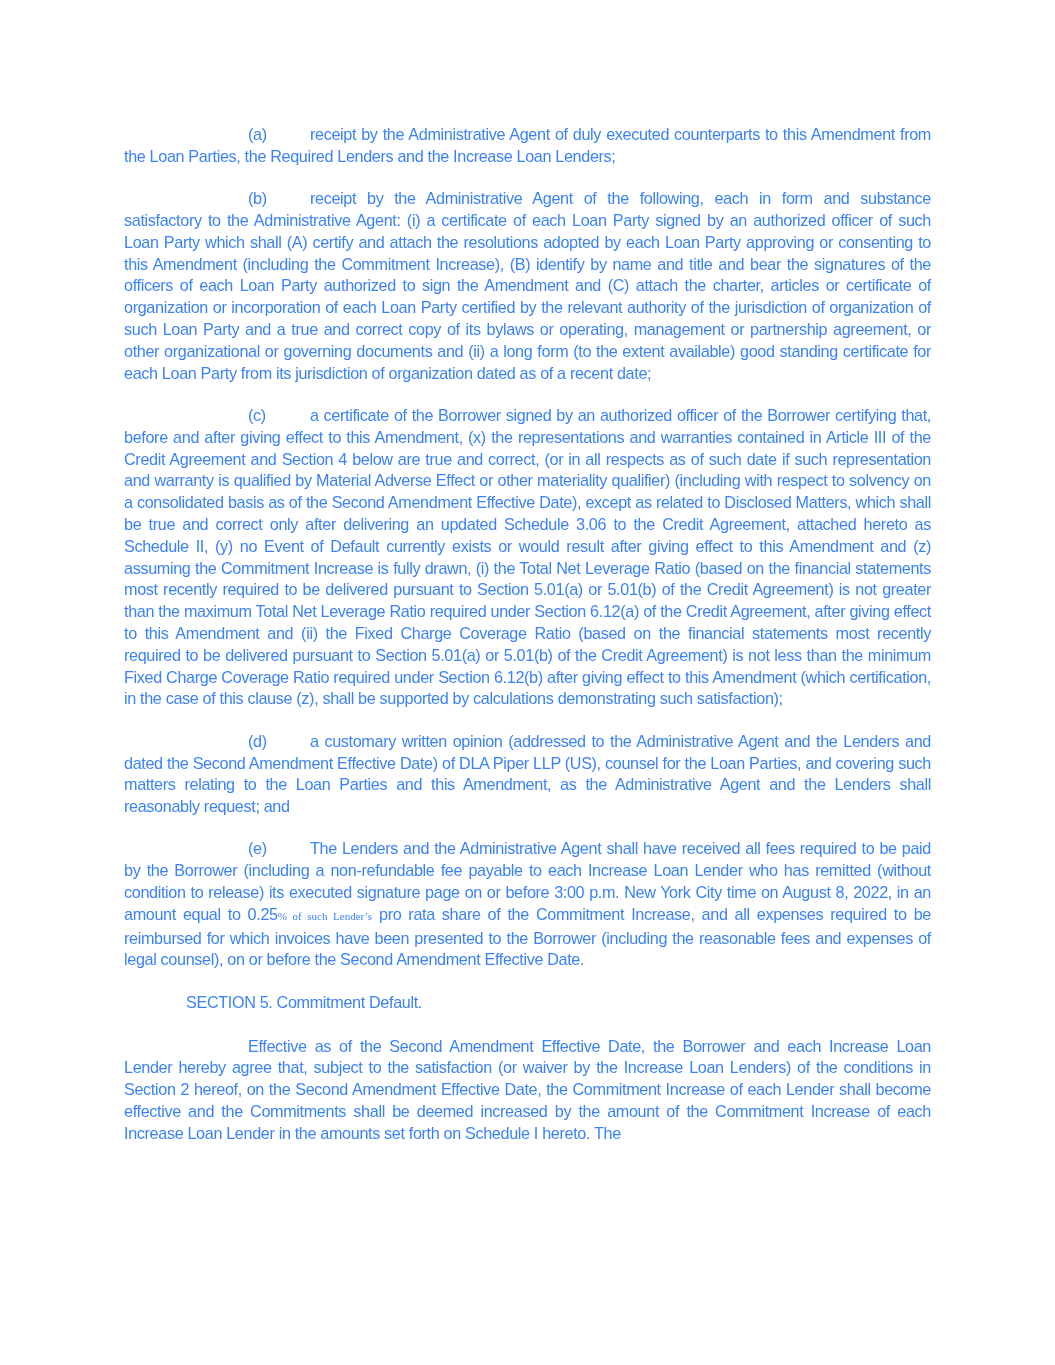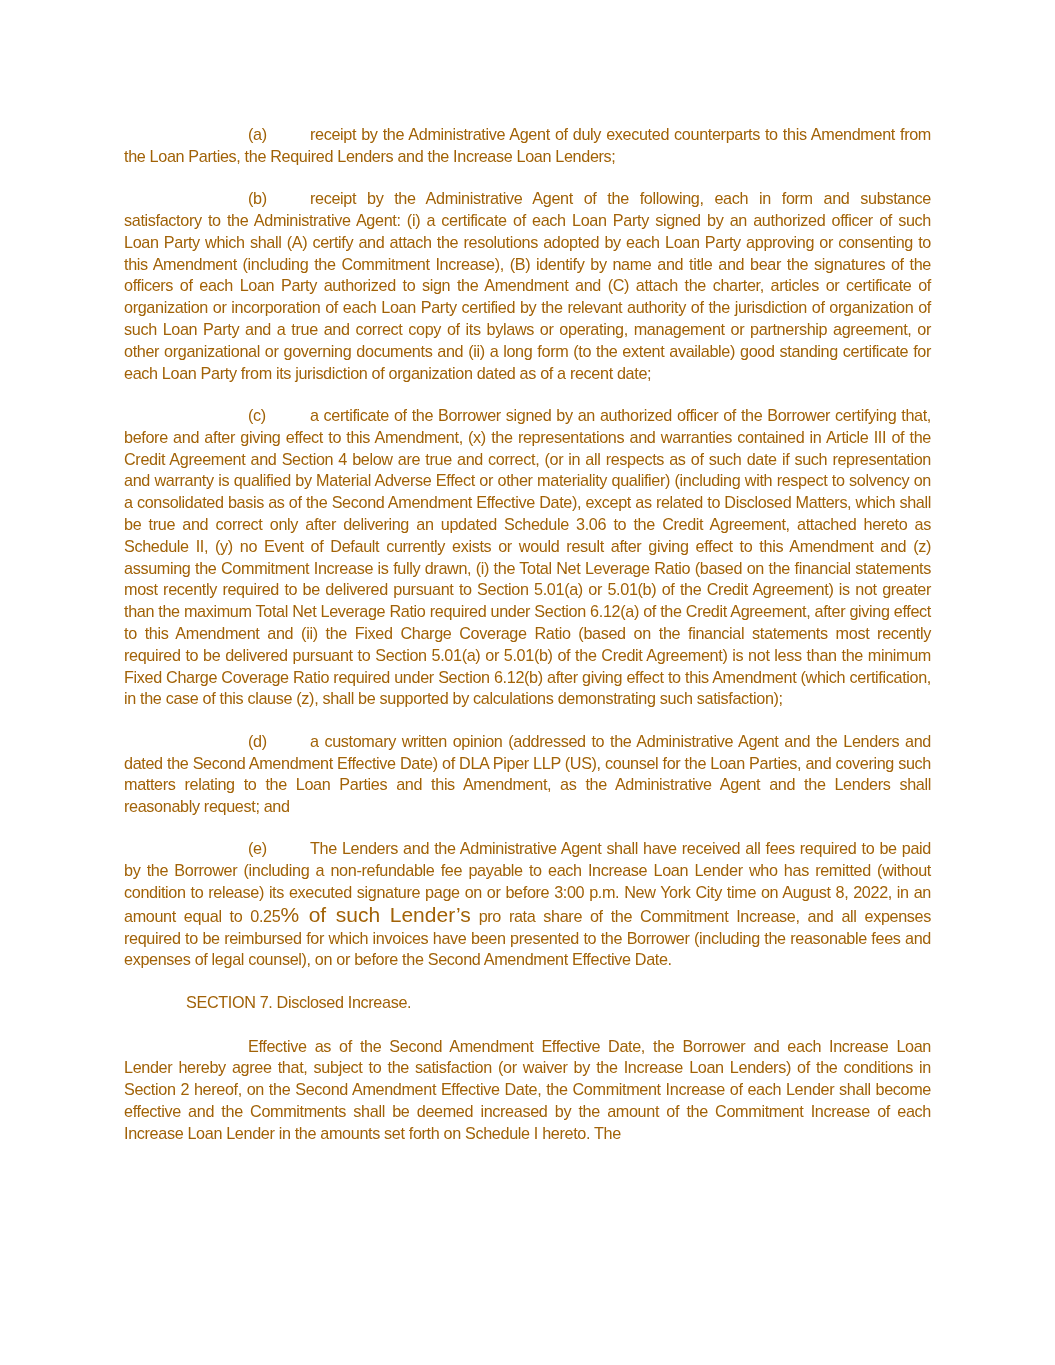--- a/index.html
+++ b/index.html
@@ -1,39 +1,39 @@
 <!DOCTYPE html>
 <html><head>
 <meta charset="utf-8">
 <style>
   html, body { margin: 0; padding: 0; background: #ffffff; }
   body { width: 1055px; height: 1365px; position: relative; overflow: hidden; }
   .page {
     position: absolute; left: 124px; top: 124px; width: 807px;
     font-family: "Liberation Sans", sans-serif;
-    font-size: 16.2px; line-height: 21.8px; color: #a16207;
+    font-size: 16.2px; line-height: 21.8px; color: #3b82f6;
     letter-spacing: -0.35px;
   }
   .para { text-align: justify; margin: 0 0 20.6px 0; }
   .para .label { display: inline-block; width: 62px; }
   .para.indent { text-indent: 124px; }
   .para.sec { text-indent: 62px; margin-bottom: 22px; }
   .u { text-underline-offset: 2px; }
-  .serif { font-family: Liberation Sans, sans-serif; letter-spacing: 0; font-size: 21px; }
+  .serif { font-family: Liberation Serif, serif; letter-spacing: 0; font-size: 11px; }
 </style>
 </head>
 <body>
 
 <div class="page">
   <div id="clauses">
       <p class="para indent" style="text-indent: 124px;"><span class="label" style="text-indent: 0px;">(a)</span><span>receipt by the Administrative Agent of duly executed counterparts to this Amendment from the Loan Parties, the Required Lenders and the Increase Loan Lenders;</span></p>
       <p class="para indent" style="text-indent: 124px;"><span class="label" style="text-indent: 0px;">(b)</span><span>receipt by the Administrative Agent of the following, each in form and substance satisfactory to the Administrative Agent: (i) a certificate of each Loan Party signed by an authorized officer of such Loan Party which shall (A) certify and attach the resolutions adopted by each Loan Party approving or consenting to this Amendment (including the Commitment Increase), (B) identify by name and title and bear the signatures of the officers of each Loan Party authorized to sign the Amendment and (C) attach the charter, articles or certificate of organization or incorporation of each Loan Party certified by the relevant authority of the jurisdiction of organization of such Loan Party and a true and correct copy of its bylaws or operating, management or partnership agreement, or other organizational or governing documents and (ii) a long form (to the extent available) good standing certificate for each Loan Party from its jurisdiction of organization dated as of a recent date;</span></p>
       <p class="para indent" style="text-indent: 124px;"><span class="label" style="text-indent: 0px;">(c)</span><span>a certificate of the Borrower signed by an authorized officer of the Borrower certifying that, before and after giving effect to this Amendment, (x) the representations and warranties contained in </span><span class="u">Article III</span><span> of the Credit Agreement and </span><span class="u">Section 4</span><span> below are true and correct, (or in all respects as of such date if such representation and warranty is qualified by Material Adverse Effect or other materiality qualifier) (including with respect to solvency on a consolidated basis as of the Second Amendment Effective Date), except as related to Disclosed Matters, which shall be true and correct only after delivering an updated </span><span class="u">Schedule 3.06</span><span> to the Credit Agreement, attached hereto as </span><span class="u">Schedule II</span><span>, (y) no Event of Default currently exists or would result after giving effect to this Amendment and (z) assuming the Commitment Increase is fully drawn, (i) the Total Net Leverage Ratio (based on the financial statements most recently required to be delivered pursuant to </span><span class="u">Section 5.01(a)</span><span> or </span><span class="u">5.01(b)</span><span> of the Credit Agreement) is not greater than the maximum Total Net Leverage Ratio required under </span><span class="u">Section 6.12(a)</span><span> of the Credit Agreement, after giving effect to this Amendment and (ii) the Fixed Charge Coverage Ratio (based on the financial statements most recently required to be delivered pursuant to </span><span class="u">Section 5.01(a)</span><span> or </span><span class="u">5.01(b)</span><span> of the Credit Agreement) is not less than the minimum Fixed Charge Coverage Ratio required under </span><span class="u">Section 6.12(b)</span><span> after giving effect to this Amendment (which certification, in the case of this clause (z), shall be supported by calculations demonstrating such satisfaction);</span></p>
       <p class="para indent" style="text-indent: 124px;"><span class="label" style="text-indent: 0px;">(d)</span><span>a customary written opinion (addressed to the Administrative Agent and the Lenders and dated the Second Amendment Effective Date) of DLA Piper LLP (US), counsel for the Loan Parties, and covering such matters relating to the Loan Parties and this Amendment, as the Administrative Agent and the Lenders shall reasonably request; and</span></p>
       <p class="para indent" style="text-indent: 124px;"><span class="label" style="text-indent: 0px;">(e)</span><span>The Lenders and the Administrative Agent shall have received all fees required to be paid by the Borrower (including a non-refundable fee payable to each Increase Loan Lender who has remitted (without condition to release) its executed signature page on or before 3:00 p.m. New York City time on August 8, 2022, in an amount equal to 0.25</span><span class="serif">% of such Lender’s</span><span> pro rata share of the Commitment Increase, and all expenses required to be reimbursed for which invoices have been presented to the Borrower (including the reasonable fees and expenses of legal counsel), on or before the Second Amendment Effective Date.</span></p>
     </div>
 
   <p class="para sec">
-    <span>SECTION 7. </span><span class="u">Disclosed Increase.</span>
+    <span>SECTION 5. </span><span class="u">Commitment Default.</span>
   </p>
 
   <p class="para indent" id="sec3body"><span>Effective as of the Second Amendment Effective Date, the Borrower and each Increase Loan Lender hereby agree that, subject to the satisfaction (or waiver by the Increase Loan Lenders) of the conditions in </span><span class="u">Section 2</span><span> hereof, on the Second Amendment Effective Date, the Commitment Increase of each Lender shall become effective and the Commitments shall be deemed increased by the amount of the Commitment Increase of each Increase Loan Lender in the amounts set forth on </span><span class="u">Schedule I</span><span> hereto. The</span></p>
 </div>
 
 </body></html>

